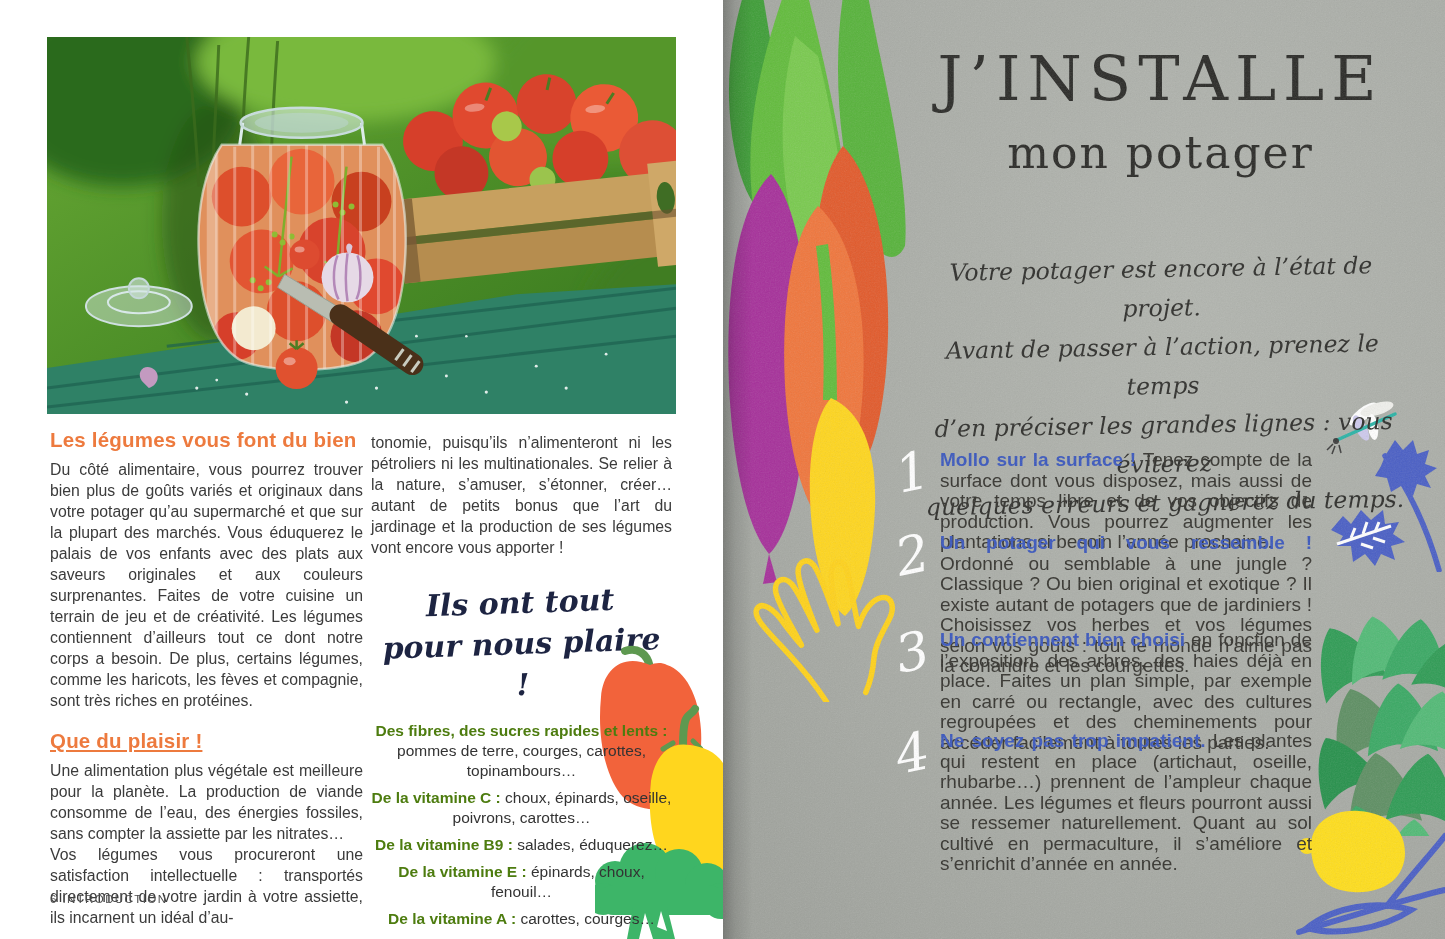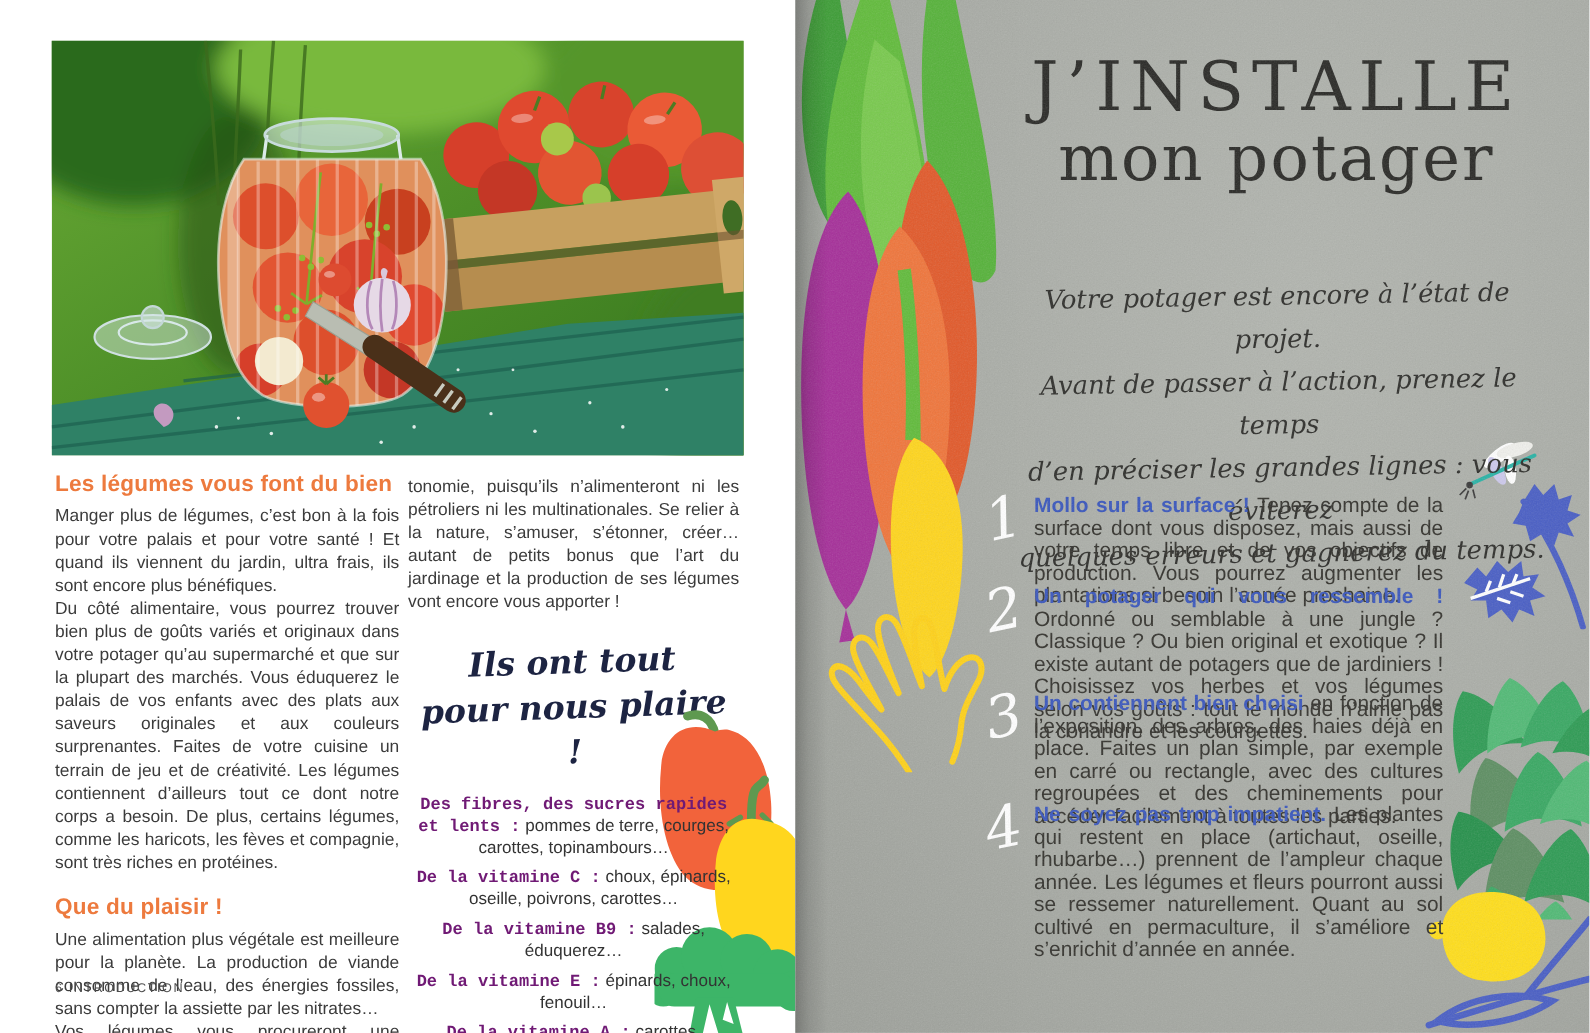--- a/index.html
+++ b/index.html
@@ -11,38 +11,38 @@
 
   
   .photo { position:absolute; left:47px; top:37px; width:629px; height:377px; display:block; }
 
   .col  { position:absolute; }
   .col1 { left:50px;  top:428px; width:313px; }
   .col2 { left:371px; top:432px; width:301px; }
   .col p { margin:0; text-align:justify; font-size:15.8px; line-height:21px; color:#3b3b3b; }
   .sec-head { color:#ed7a3e; font-size:20.5px; font-weight:bold; margin:0 0 7px 0; letter-spacing:.2px;
               font-family:"Liberation Sans", sans-serif; }
-  .sec-head.second { margin-top:18px; }
+  .sec-head.second { margin-top:18px;text-decoration:underline; }
 
   .script-head { font-family:"DejaVu Serif", serif; font-style:italic; font-weight:bold;
                  color:#1d2442; text-align:center; font-size:30px; line-height:41px;
                  margin-top:24px; transform:rotate(-2deg); }
   .veg-list { margin-top:16px; position:relative; z-index:2; }
   .veg-list p { text-align:center; font-size:15.5px; line-height:20px; margin:0 0 7px 0; color:#333333; }
-  .veg-list strong { color:#701a75;font-family:Liberation Mono, monospace; }
+  .veg-list strong { color:#4d7c0f; }
 
   .foot { position:absolute; left:50px; top:893px; font-size:11.5px; letter-spacing:1.4px; color:#4c4c4c; }
 
   .peppers { position:absolute; left:595px; top:645px; width:128px; height:294px; z-index:1; }
 
   
   .title { position:absolute; left:180px; top:46px; width:515px; text-align:center; color:#2a2a27;
            font-family:"DejaVu Serif", serif; z-index:3; }
   .title .t1 { font-size:62px; letter-spacing:7px; line-height:1.05; white-space:nowrap; }
-  .title .t2 { font-size:58px; letter-spacing:2px; line-height:1; margin-top:4px; white-space:nowrap; }
+  .title .t2 { font-size:44px; letter-spacing:2px; line-height:1; margin-top:20px; white-space:nowrap; }
 
   .intro { position:absolute; left:195px; top:250px; width:490px; text-align:center;
            font-family:"DejaVu Serif", serif; font-style:italic; font-size:23.5px;
            line-height:39px; color:#2e2e2b; z-index:3; transform:rotate(-1deg); }
 
   .step { position:absolute; left:217px; width:372px; z-index:3; }
   .step-num { position:absolute; left:-44px; top:-8px; font-family:"DejaVu Serif", serif; font-style:italic;
               font-size:52px; color:#ffffff; transform:rotate(-12deg); }
   .step-text { text-align:justify; font-size:19px; line-height:20.5px; color:#34332e; margin:0; }
   .step-text strong { color:#3a57bd; }
@@ -198,21 +198,20 @@
           <circle cx="520" cy="352" r="1.6"></circle>
           <circle cx="560" cy="318" r="1.4"></circle>
         <circle cx="300" cy="366" r="1.6"></circle>
           <circle cx="370" cy="300" r="1.4"></circle>
           <circle cx="420" cy="300" r="1.3"></circle>
       </g>
     </svg>
 
     <div class="col col1">
       <h3 class="sec-head">Les légumes vous font du bien</h3>
-      <p>Manger plus de légumes, c’est bon à la fois pour votre palais et pour votre santé ! Et quand ils viennent du jardin, ultra frais, ils sont encore plus bénéfiques.</p>
       <p>Du côté alimentaire, vous pourrez trouver bien plus de goûts variés et originaux dans votre potager qu’au supermarché et que sur la plupart des marchés. Vous éduquerez le palais de vos enfants avec des plats aux saveurs originales et aux couleurs surprenantes. Faites de votre cuisine un terrain de jeu et de créativité. Les légumes contiennent d’ailleurs tout ce dont notre corps a besoin. De plus, certains légumes, comme les haricots, les fèves et compagnie, sont très riches en protéines.</p>
       <h3 class="sec-head second">Que du plaisir !</h3>
       <p>Une alimentation plus végétale est meilleure pour la planète. La production de viande consomme de l’eau, des énergies fossiles, sans compter la assiette par les nitrates…</p>
       <p>Vos légumes vous procureront une satisfaction intellectuelle : transportés directement de votre jardin à votre assiette, ils incarnent un idéal d’au-</p>
     </div>
 
     <div class="col col2">
       <p>tonomie, puisqu’ils n’alimenteront ni les pétroliers ni les multinationales. Se relier à la nature, s’amuser, s’étonner, créer… autant de petits bonus que l’art du jardinage et la production de ses légumes vont encore vous apporter !</p>
       <div class="script-head">
         <div>Ils ont tout</div>

